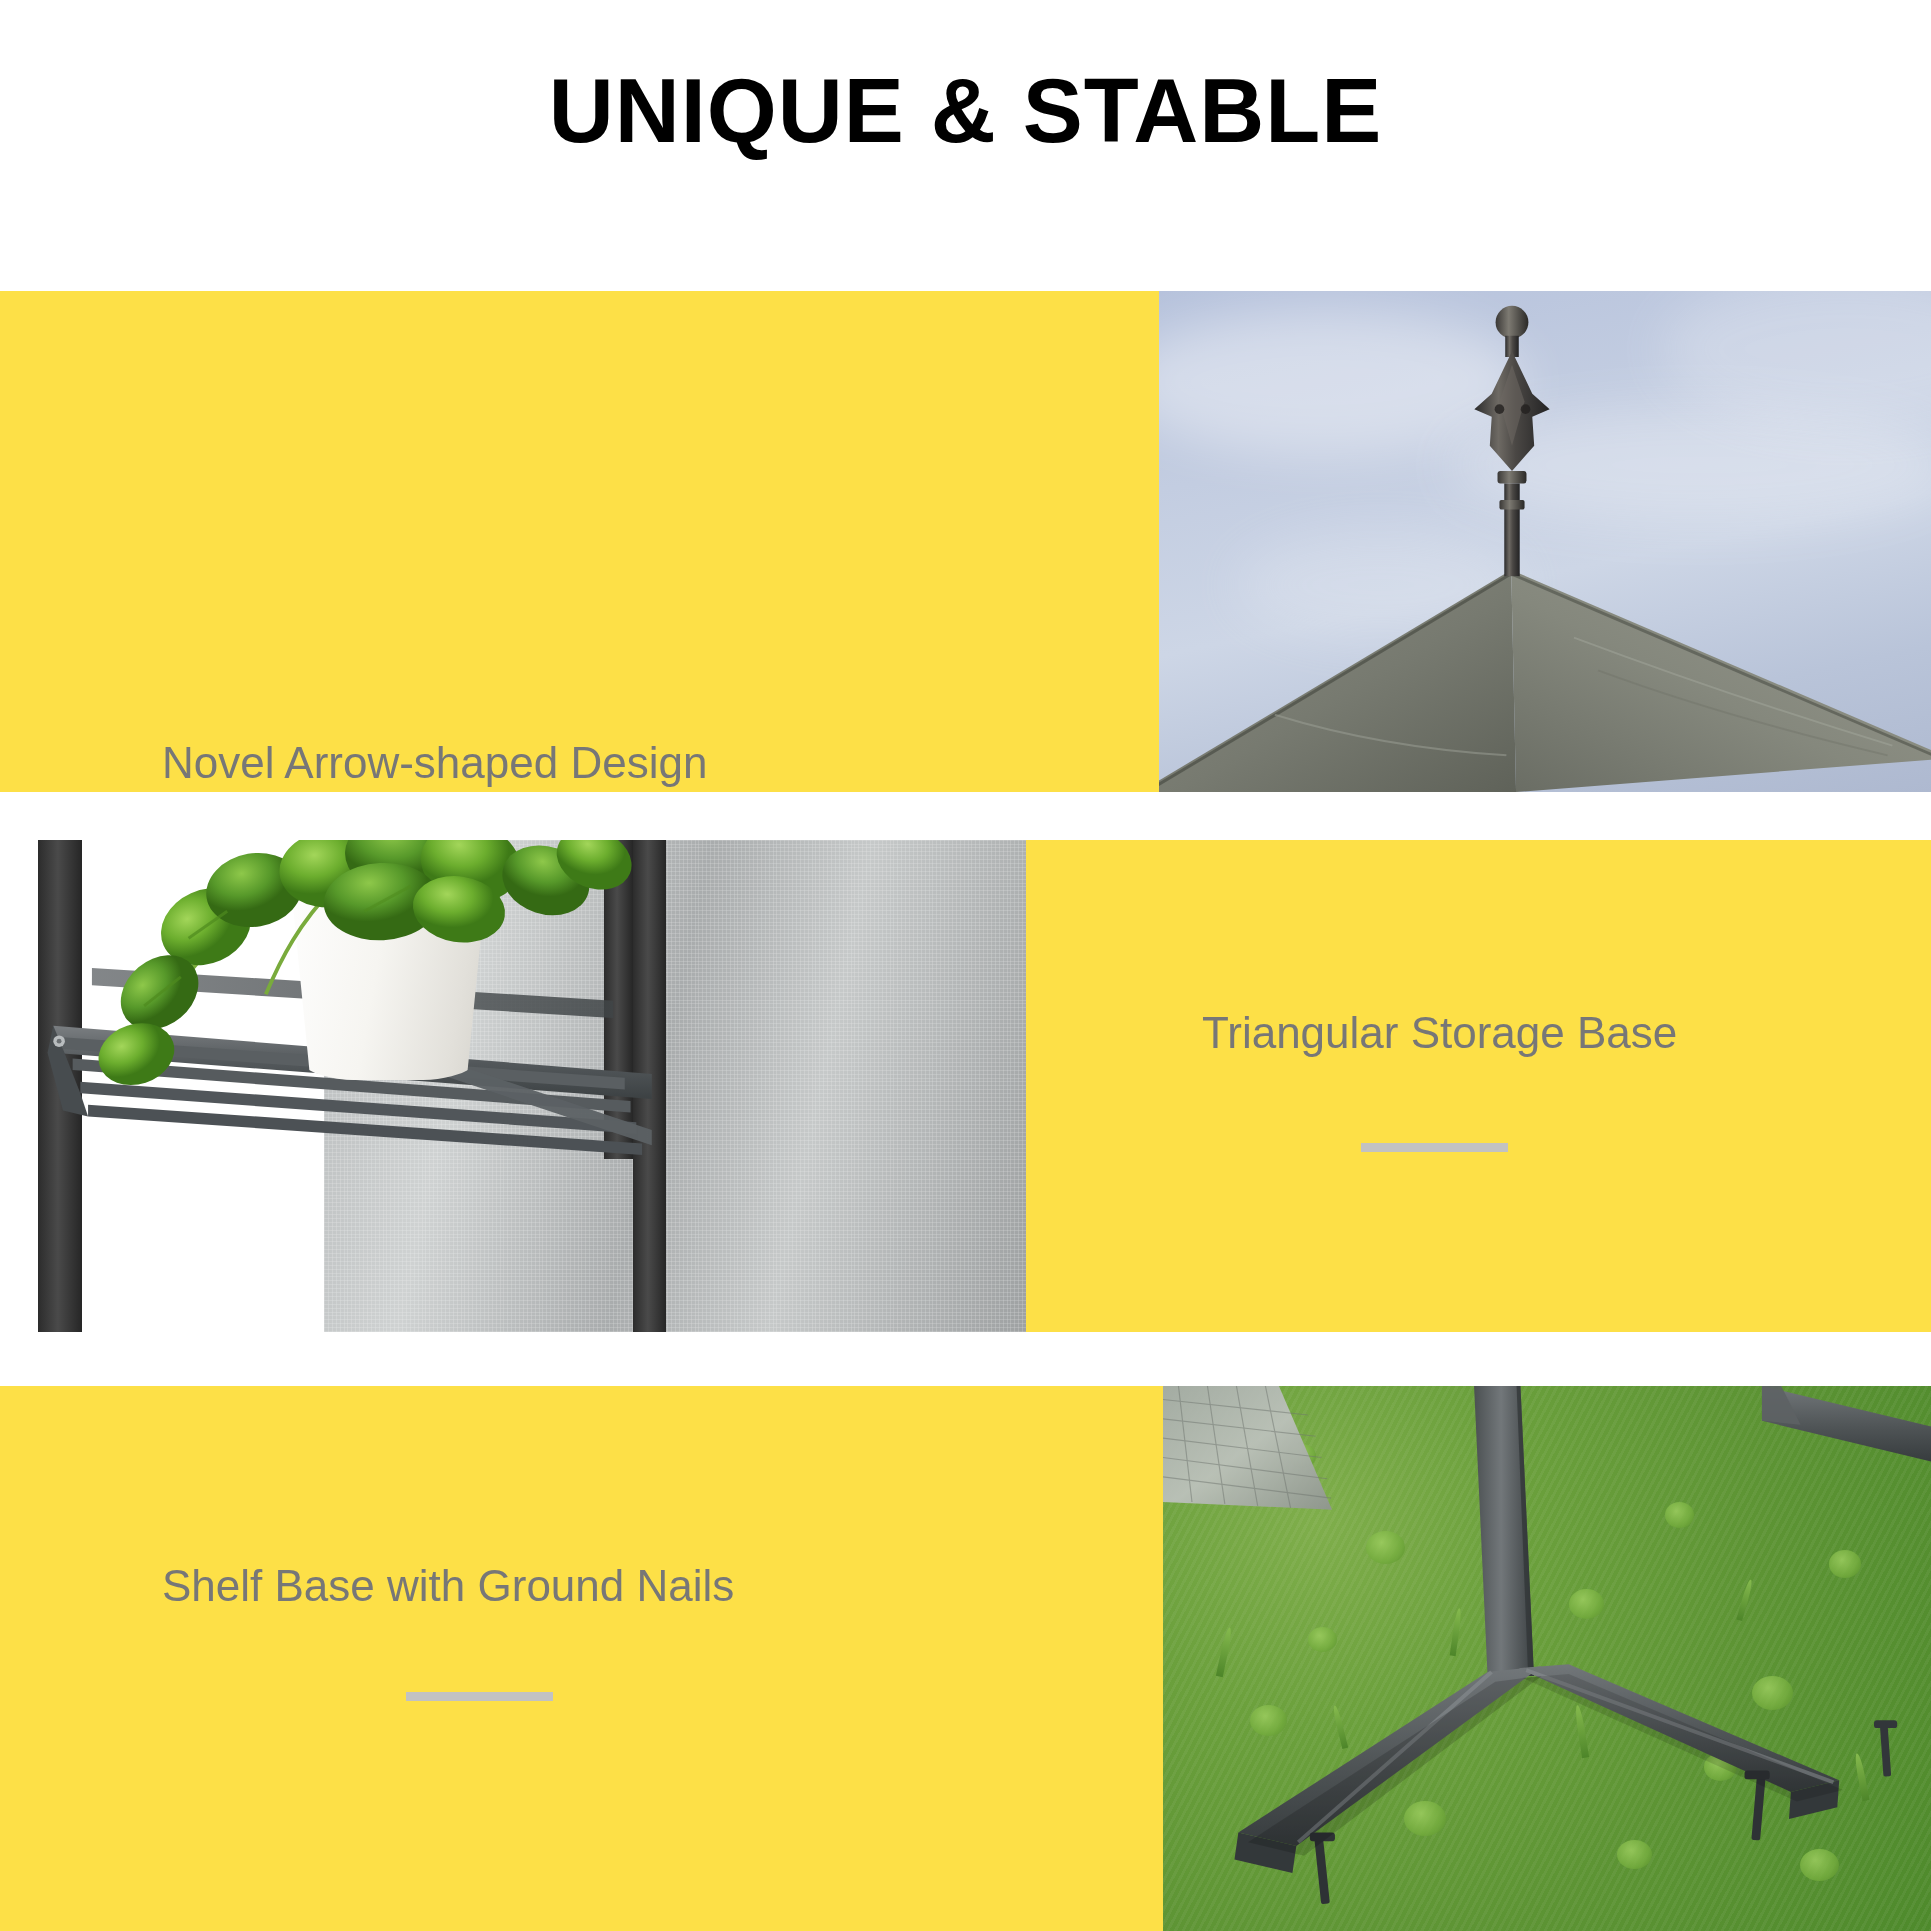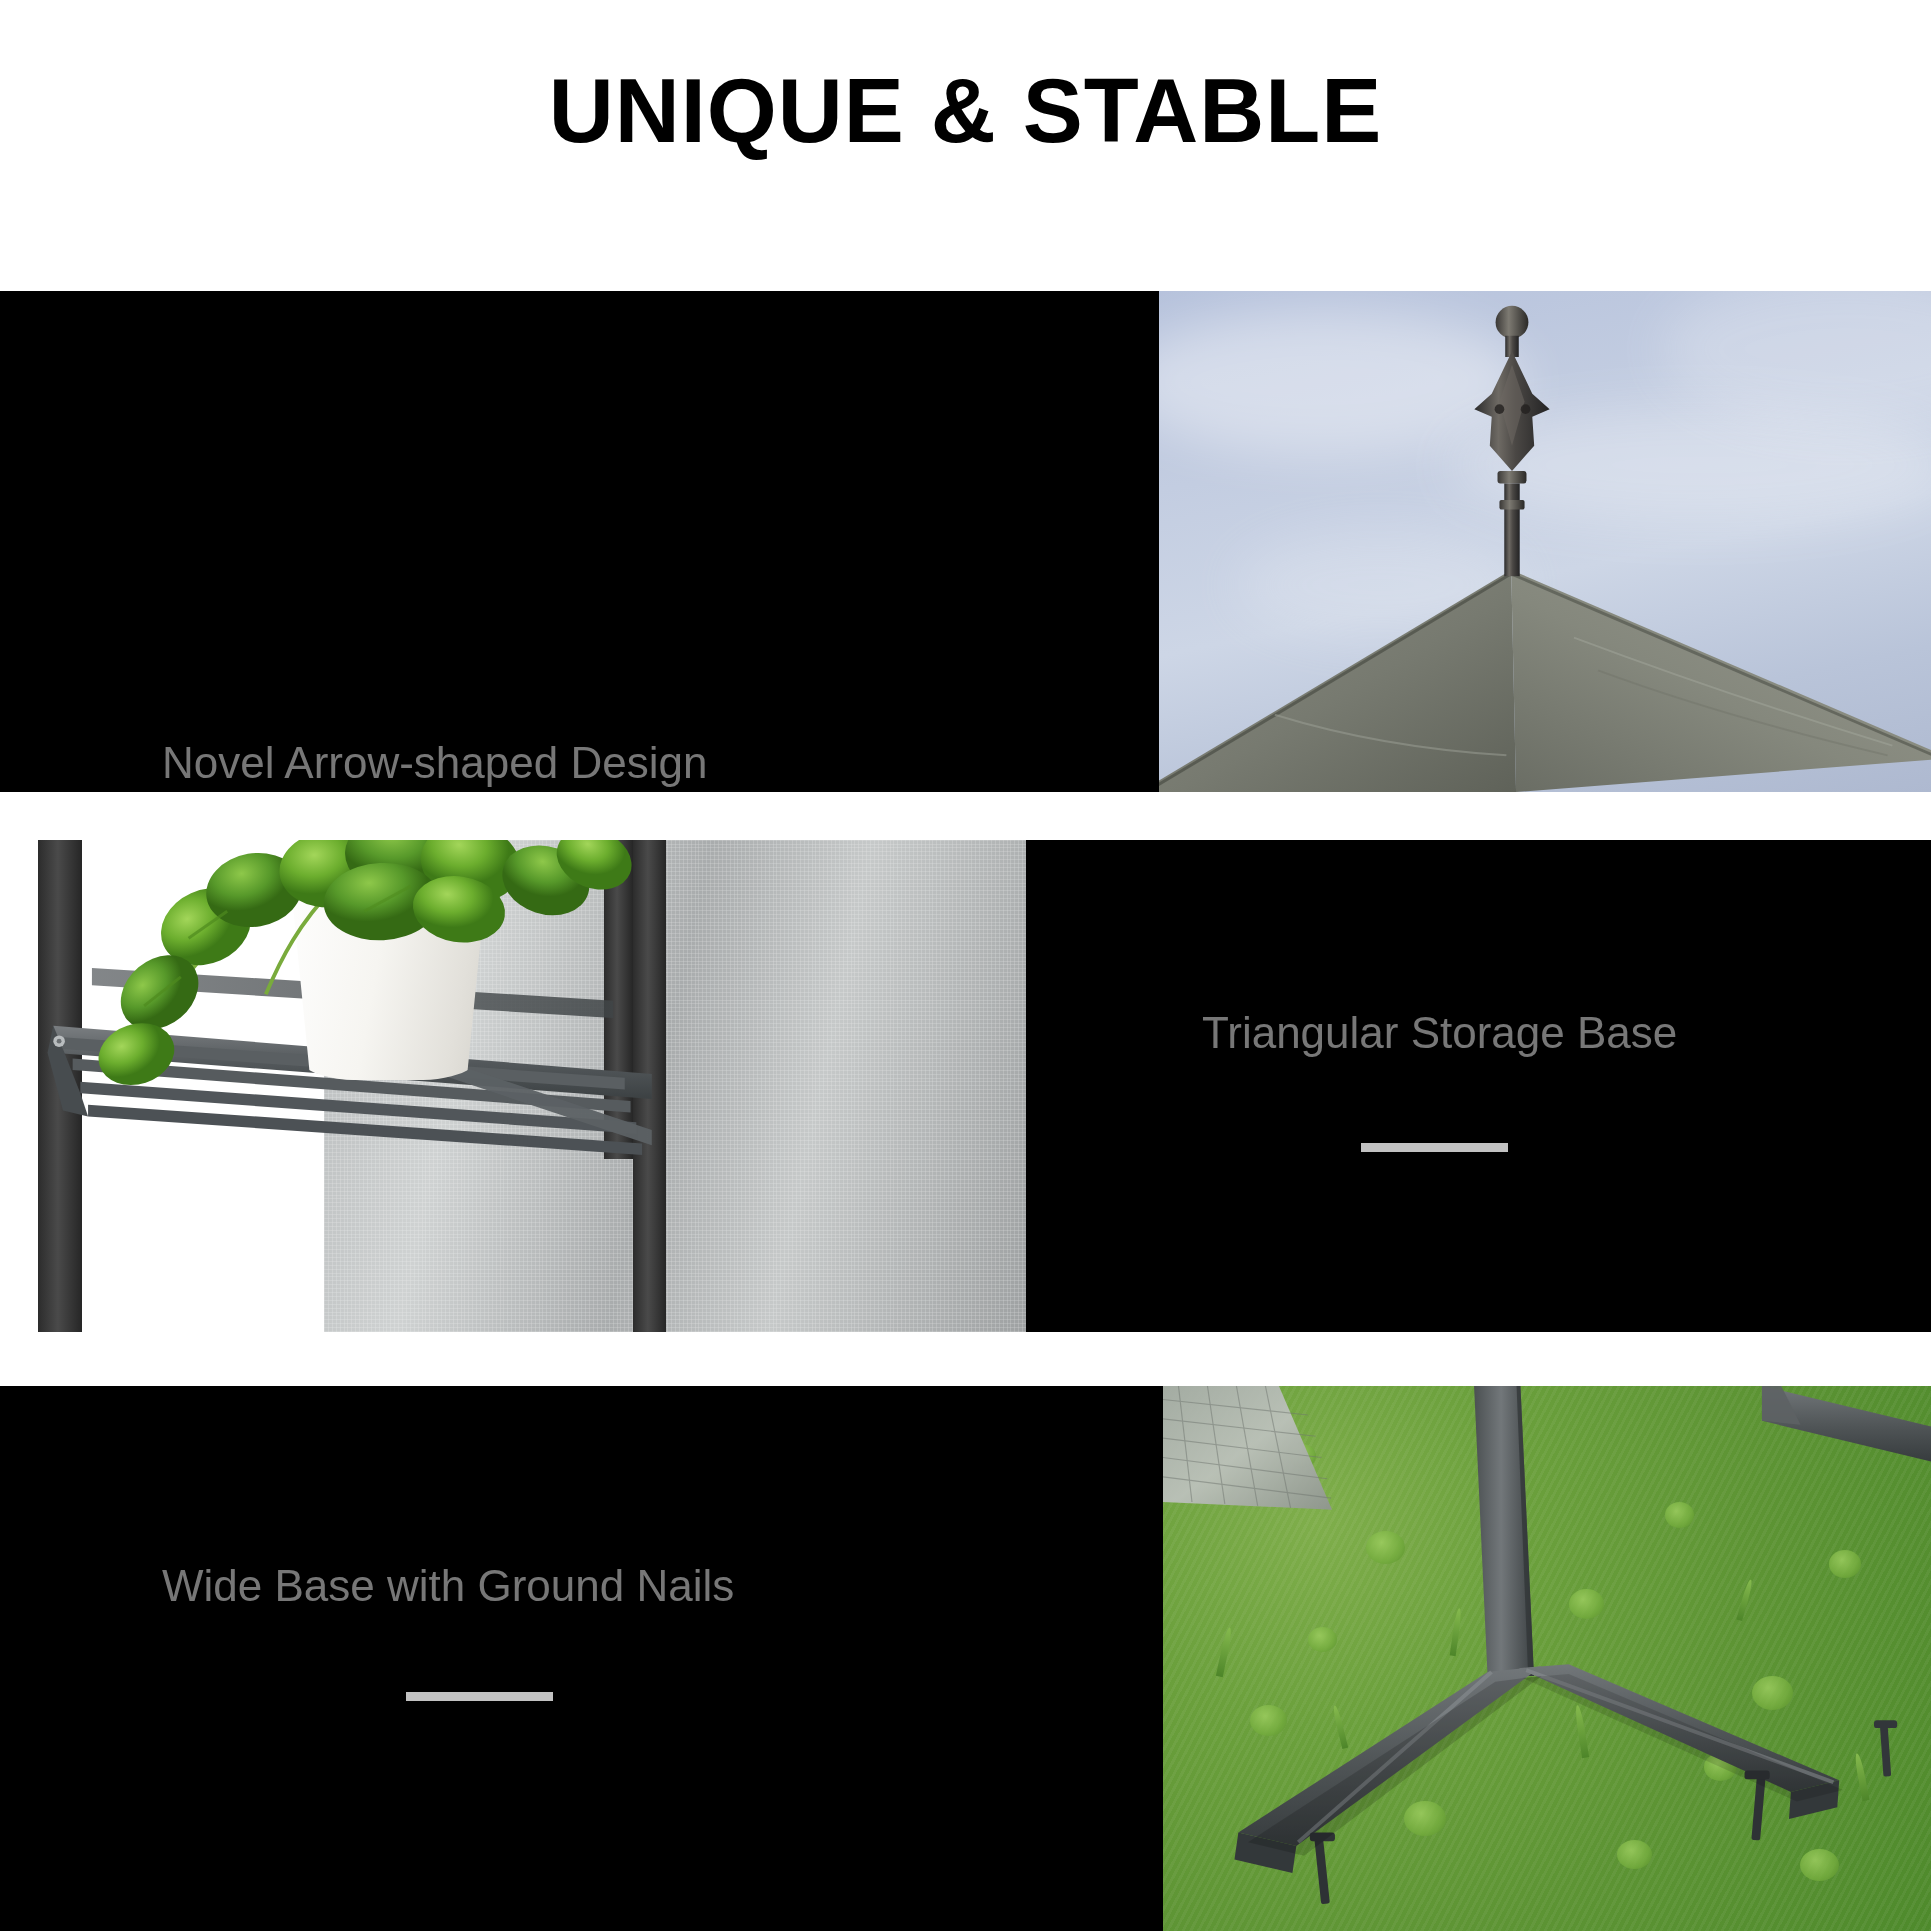--- a/index.html
+++ b/index.html
@@ -38,21 +38,21 @@
     line-height: 1.0;
     font-family: "Liberation Sans", sans-serif;
   }
 
   
   .panel {
     position: absolute;
     box-sizing: border-box;
   }
   .panel-gray {
-    background: #000000;
+    background: #fde047;
     text-decoration: underline;
   }
   .feature-text {
     position: absolute;
     color: #777777;
     font-size: 44px;
     font-weight: 400;
     line-height: 1.2;
     white-space: nowrap;
     font-family: "Liberation Sans", sans-serif;
@@ -317,21 +317,21 @@
     <path d="M282,84  L330,58" stroke="#4e8a1e" stroke-width="3" fill="none" opacity=".55"></path>
   </svg>
 </div>
 
 <div class="panel panel-gray row2-textpanel">
   <div class="feature-text row2-text" style="left:176px; top:167px;">Triangular Storage Base</div>
   <div class="feature-rule" style="left:335px; top:303px;"></div>
 </div>
 
 <div class="panel panel-gray row3-textpanel">
-  <div class="feature-text row3-text" style="left:162px; top:174px;">Wide Base with Ground Nails</div>
+  <div class="feature-text row3-text" style="left:162px; top:174px;">Shelf Base with Ground Nails</div>
   <div class="feature-rule" style="left:406px; top:306px;"></div>
 </div>
 
 <div class="panel row3-photo">
 
   <div class="clover" style="left:39px;  top:87px;  width:33px; height:29px;"></div>
   <div class="clover" style="left:126px; top:58px;  width:27px; height:24px;"></div>
   <div class="clover" style="left:203px; top:145px; width:39px; height:33px;"></div>
   <div class="clover" style="left:319px; top:92px;  width:31px; height:27px;"></div>
   <div class="clover" style="left:406px; top:203px; width:35px; height:30px;"></div>

